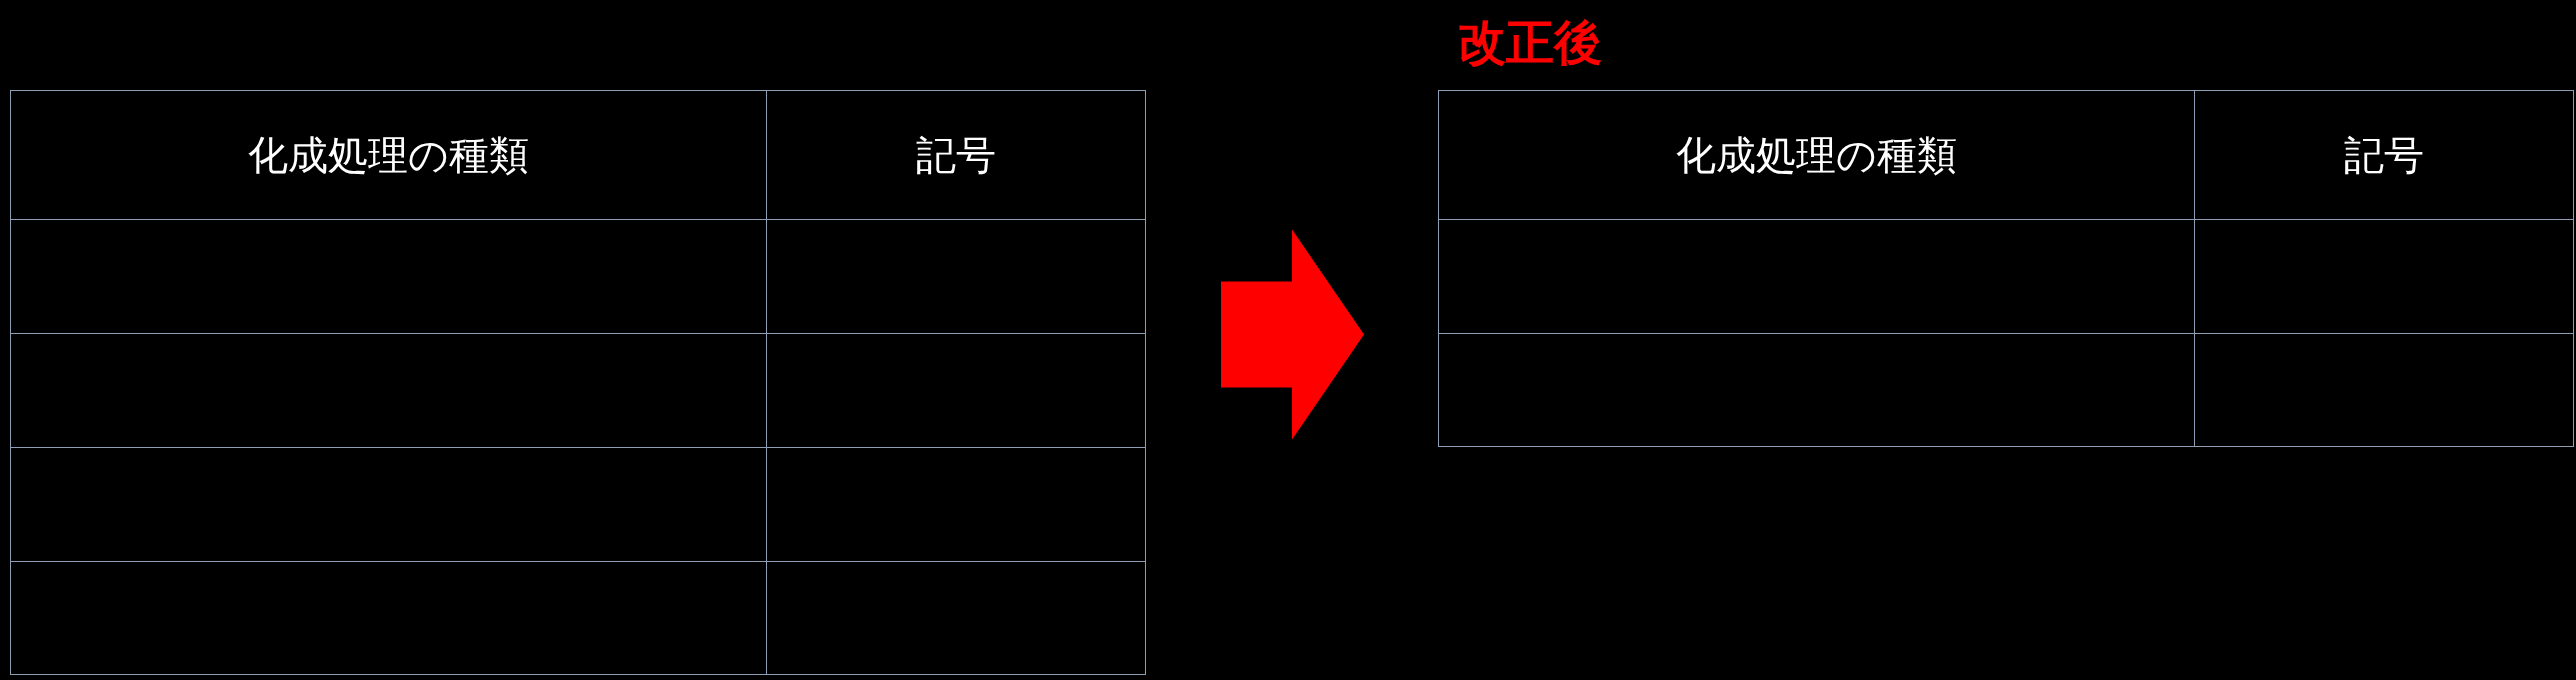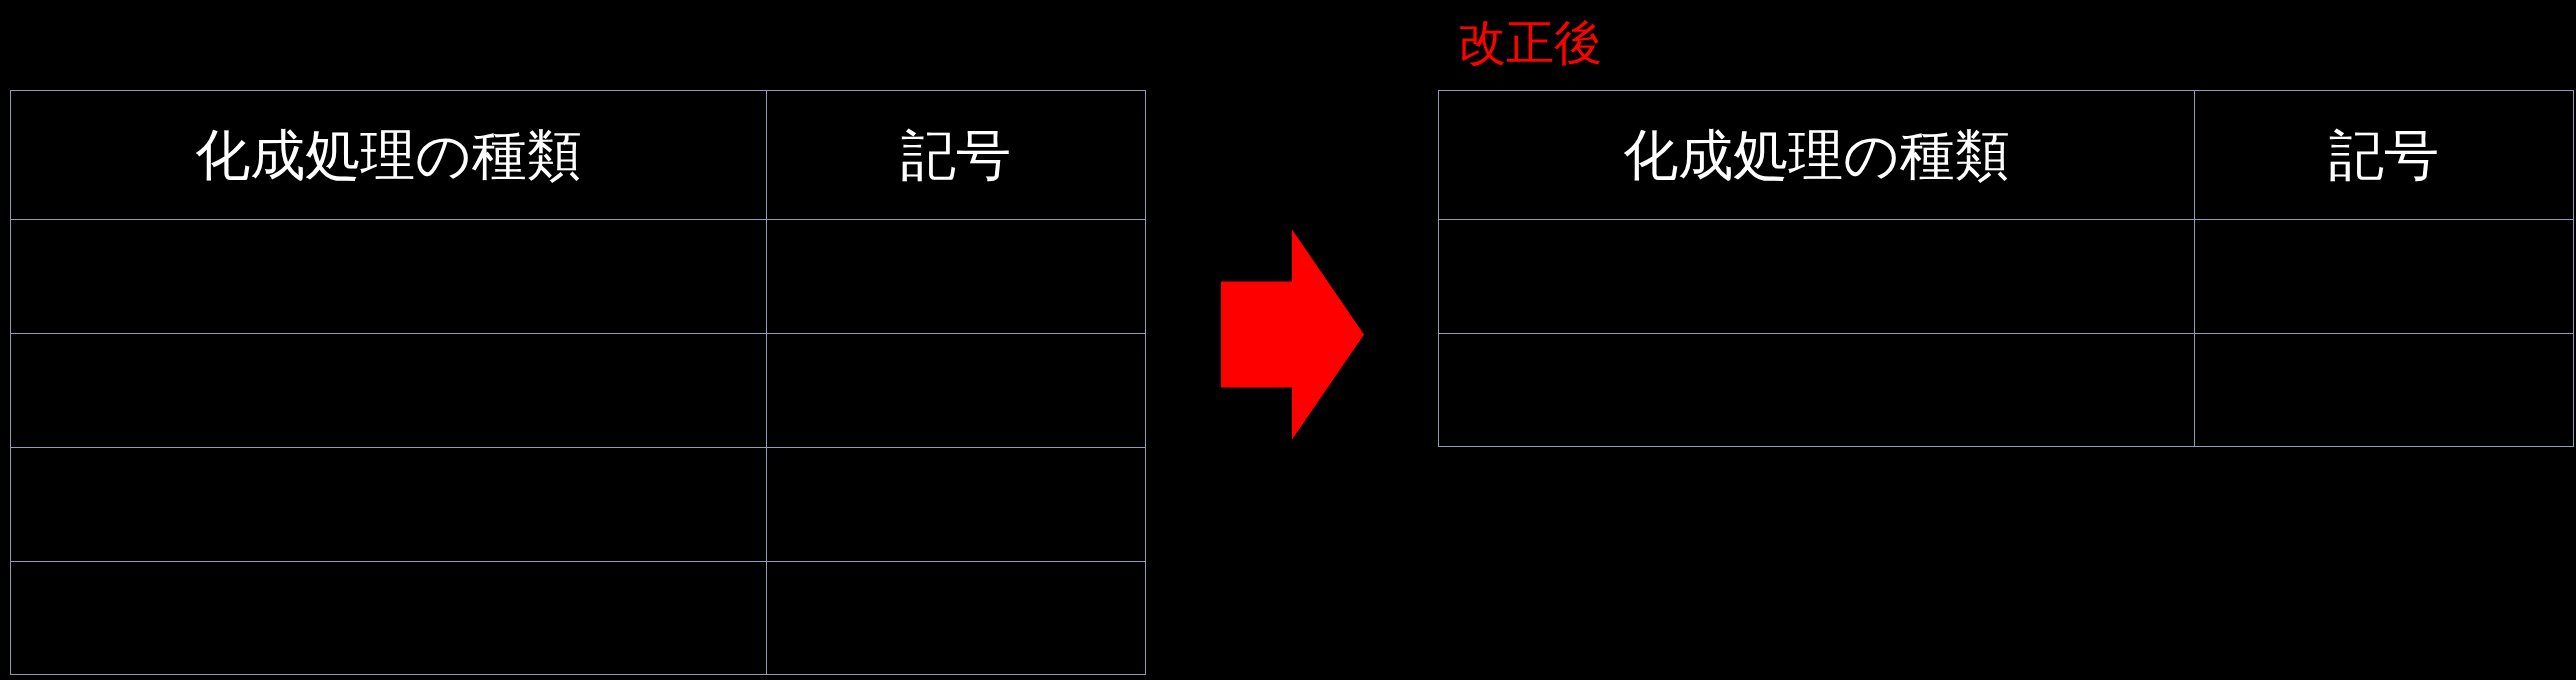--- a/index.html
+++ b/index.html
@@ -38,31 +38,31 @@
     grid-template-rows: 129px 114px 1fr;
   }
   .cell { box-sizing: border-box; }
   .br { border-right: 1.7px solid var(--border); }
   .bb { border-bottom: 1.7px solid var(--border); }
   .hd {
     display: flex;
     align-items: center;
     justify-content: center;
     color: var(--text);
-    font-size: 55px;
+    font-size: 40px;
     line-height: 1;
     white-space: nowrap;
   }
 
   #after-label {
     position: absolute;
     left: 1458px; top: 18.6px;
     color: var(--red);
     font-size: 48px;
-    font-weight: normal;
+    font-weight: bold;
     line-height: 1;
     white-space: nowrap;
   }
 
   #transition-arrow {
     position: absolute;
     left: 1221px; top: 229px;
     width: 143px; height: 211px;
   }
 </style>

